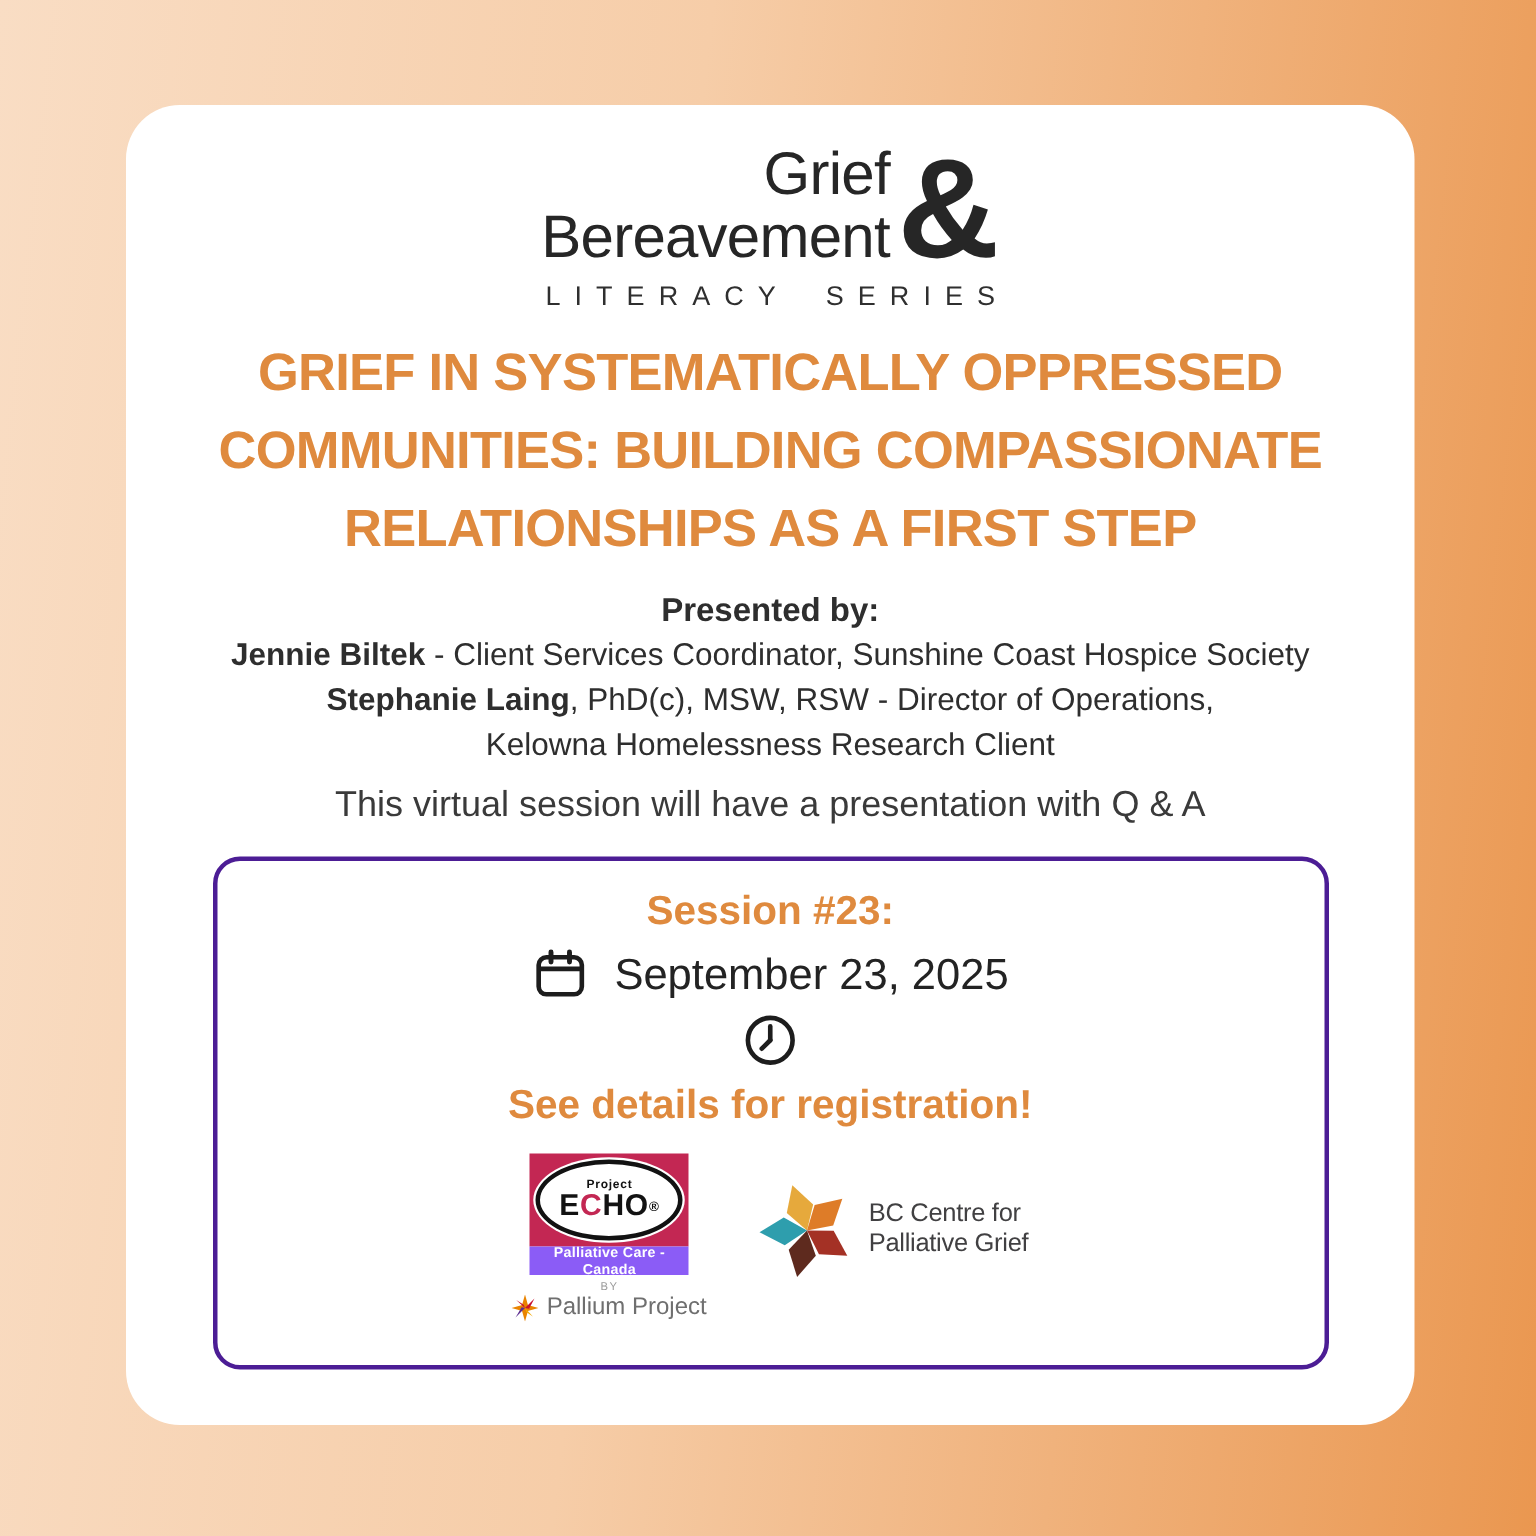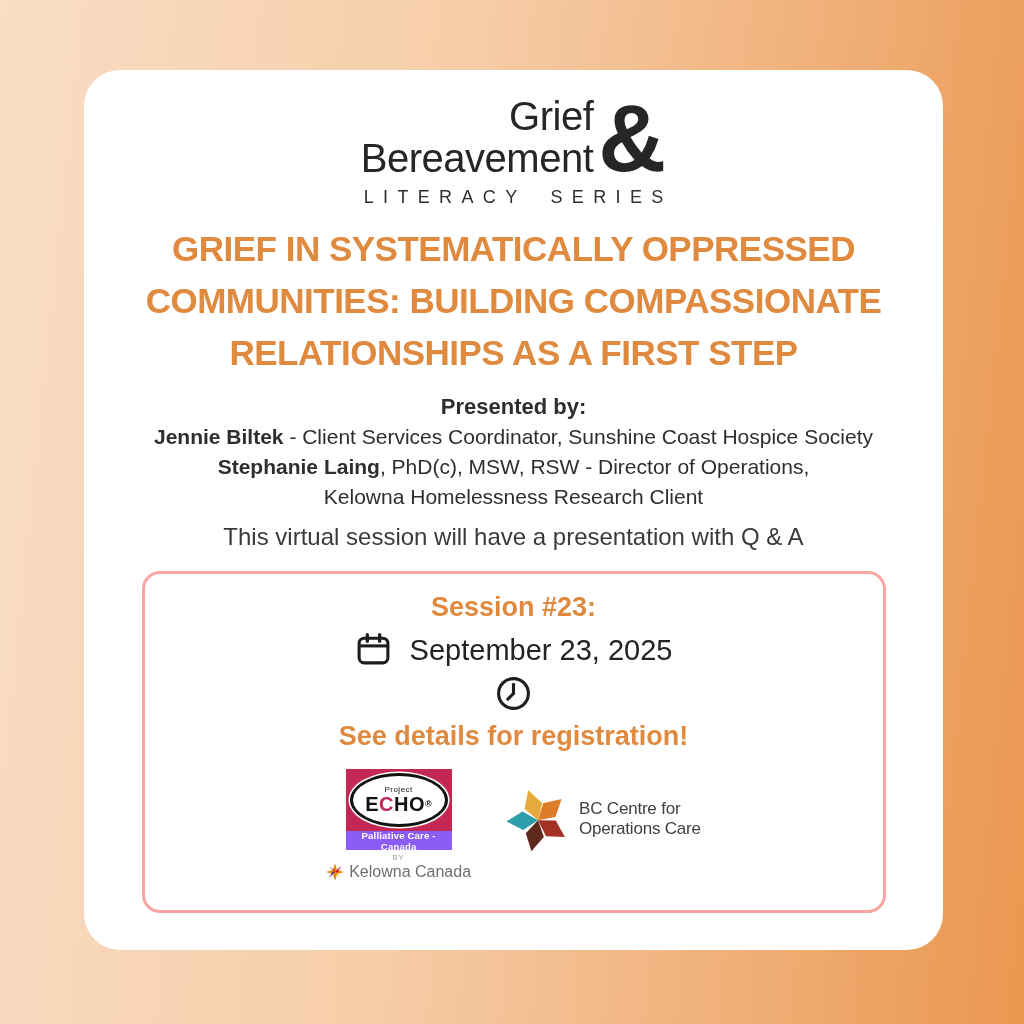--- a/index.html
+++ b/index.html
@@ -28,35 +28,35 @@
   .title { margin-top:15px; color:#DF8A3E; font-weight:bold; font-size:35px; line-height:52px; letter-spacing:-0.5px; }
   
   .presented { margin-top:13px; color:#2E2E2E; font-size:21px; line-height:30px; }
   .presented-heading { font-weight:bold; font-size:22px; }
   .pname { font-weight:bold; }
   
   .note { margin-top:11px; font-size:24px; color:#3A3A3A; }
   
   .session-box {
     width:744px; height:342px; margin:20px auto 0; box-sizing:border-box;
-    border:3px solid #fca5a5; border-radius:18px; padding-top:16px;
+    border:3px solid #4c1d95; border-radius:18px; padding-top:16px;
   }
   .session-heading { font-size:27px; font-weight:bold; color:#DF8A3E; line-height:34px; }
   .session-row { display:flex; justify-content:center; align-items:center; gap:18px; margin-top:7px; font-size:29px; color:#232323; line-height:36px; }
   .session-cta { margin-top:7px; font-size:27px; font-weight:bold; color:#DF8A3E; line-height:34px; }
   
   .logos-row { display:flex; justify-content:center; align-items:flex-start; gap:34px; margin-top:16px; }
   .echo { display:flex; flex-direction:column; align-items:center; }
   .echo-square { width:106px; height:62px; background:#C32753; display:flex; align-items:center; justify-content:center; }
   .echo-oval {
     width:92px; height:48px; background:#fff; border:3px solid #121212; border-radius:50%;
     display:flex; flex-direction:column; align-items:center; justify-content:center;
     box-shadow:0 0 0 1.5px #fff;
   }
-  .echo-project { font-size:8px; font-weight:normal; color:#121212; letter-spacing:0.5px; line-height:9px; }
+  .echo-project { font-size:8px; font-weight:bold; color:#121212; letter-spacing:0.5px; line-height:9px; }
   .echo-name { font-size:20px; font-weight:bold; color:#121212; line-height:21px; letter-spacing:0.5px; }
   .echo-c { color:#C32753; }
   .echo-reg { font-size:9px; vertical-align:top; }
   .echo-bar { width:106px; height:19px; background:#8b5cf6; color:#fff; font-size:9.5px; font-weight:bold; display:flex; align-items:center; justify-content:center; letter-spacing:0.2px; }
   .echo-by { font-size:7.5px; color:#9a9a9a; margin-top:3px; letter-spacing:1px; }
   .pallium-row { display:flex; align-items:center; gap:5px; margin-top:1px; color:#6F6F6F; font-size:16px; }
   .bc { display:flex; align-items:center; gap:8px; margin-top:15px; }
   .bc-text { text-align:left; font-weight:normal; color:#414042; font-size:17px; line-height:20px; letter-spacing:-0.2px; }
 </style>
 </head>
@@ -127,37 +127,37 @@
           <div class="echo-by">BY</div>
           <div class="pallium-row">
             <svg width="18" height="18" viewBox="0 0 20 20">
               <polygon points="10,0 12.8,10 10,20 7.2,10" fill="#E98300"></polygon>
               <polygon points="0,10 10,7.2 20,10 10,12.8" fill="#E98300"></polygon>
               <polygon points="10,10 17,3 13,10.5" fill="#C8102E"></polygon>
               <polygon points="10,10 3,17 7.5,9.5" fill="#5C2D91"></polygon>
               <polygon points="10,10 3.5,4 9,7.5" fill="#C8102E"></polygon>
               <polygon points="10,10 16,16.5 11,13" fill="#F2A900"></polygon>
             </svg>
-            <span>Kelowna Canada</span>
+            <span>Pallium Project</span>
           </div>
         </div>
 
         <div class="bc">
           <svg width="66" height="70" viewBox="0 0 100 104">
             <g>
               <polygon points="50,6 64,31 50,54 36,31" fill="#E6A93C" transform="rotate(-18 50 54)"></polygon>
               <polygon points="50,6 64,31 50,54 36,31" fill="#DE7C28" transform="rotate(48 50 54)"></polygon>
               <polygon points="50,6 64,31 50,54 36,31" fill="#A43125" transform="rotate(122 50 54)"></polygon>
               <polygon points="50,6 64,31 50,54 36,31" fill="#5E2A1E" transform="rotate(192 50 54)"></polygon>
               <polygon points="50,6 64,31 50,54 36,31" fill="#2E9EAD" transform="rotate(268 50 54)"></polygon>
             </g>
           </svg>
           <div class="bc-text">
             <div>BC Centre for</div>
-            <div>Operations Care</div>
+            <div>Palliative Grief</div>
           </div>
         </div>
 
       </div>
     </div>
 
   </div>
 </div>
 
 </body></html>

